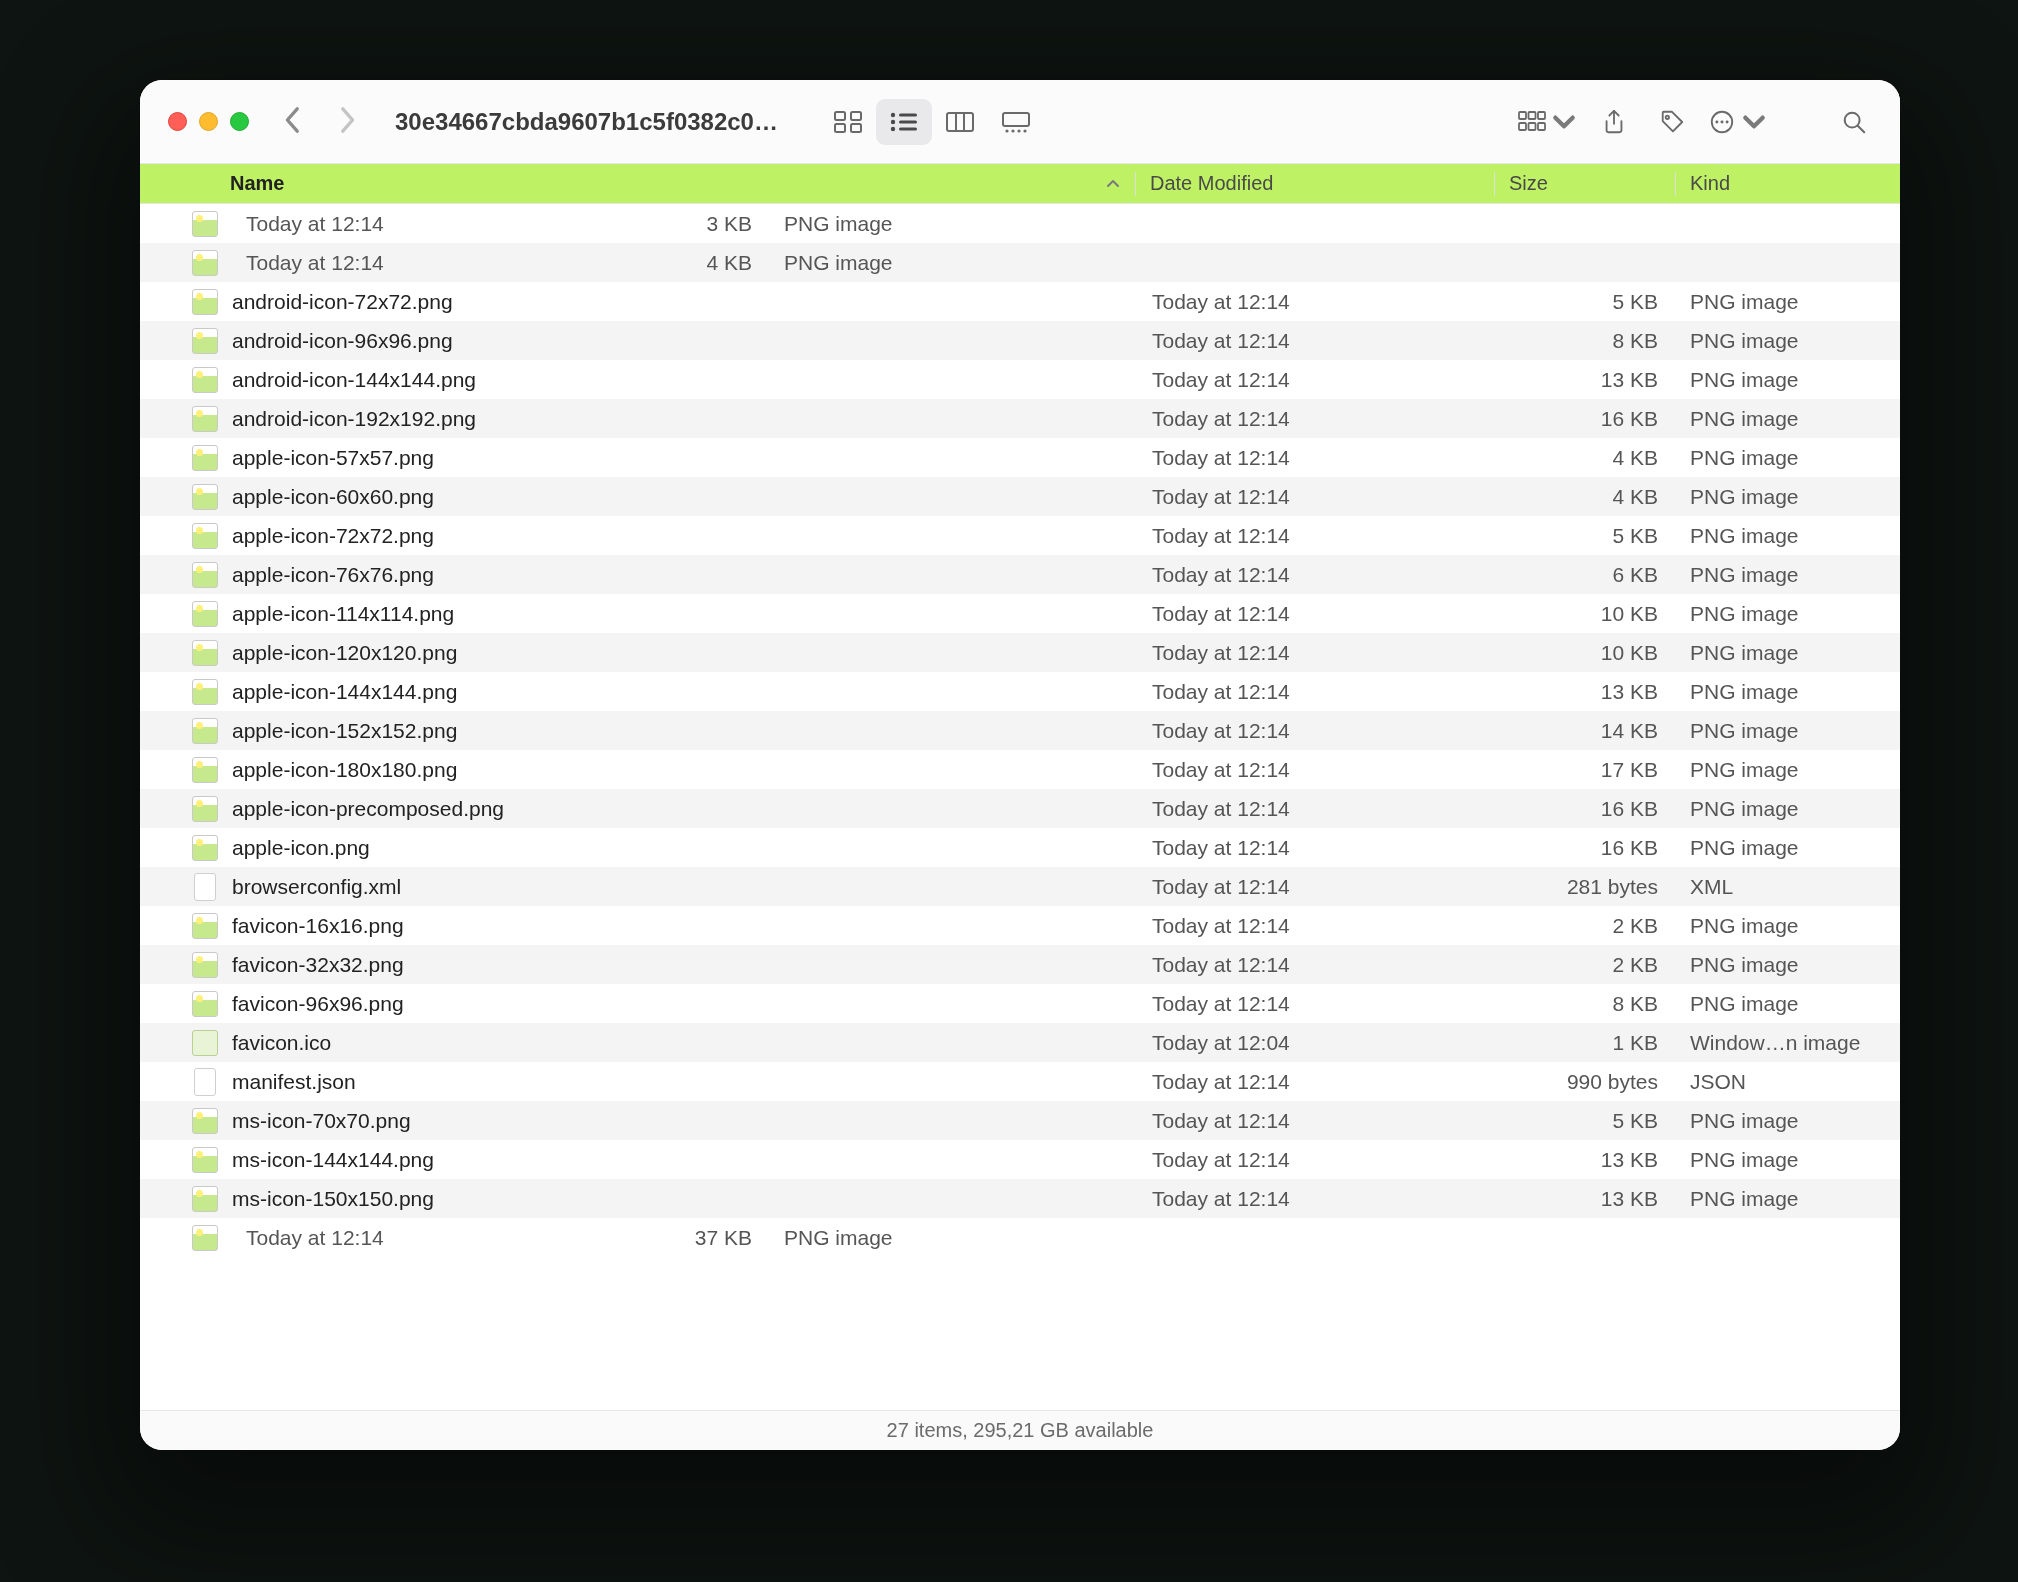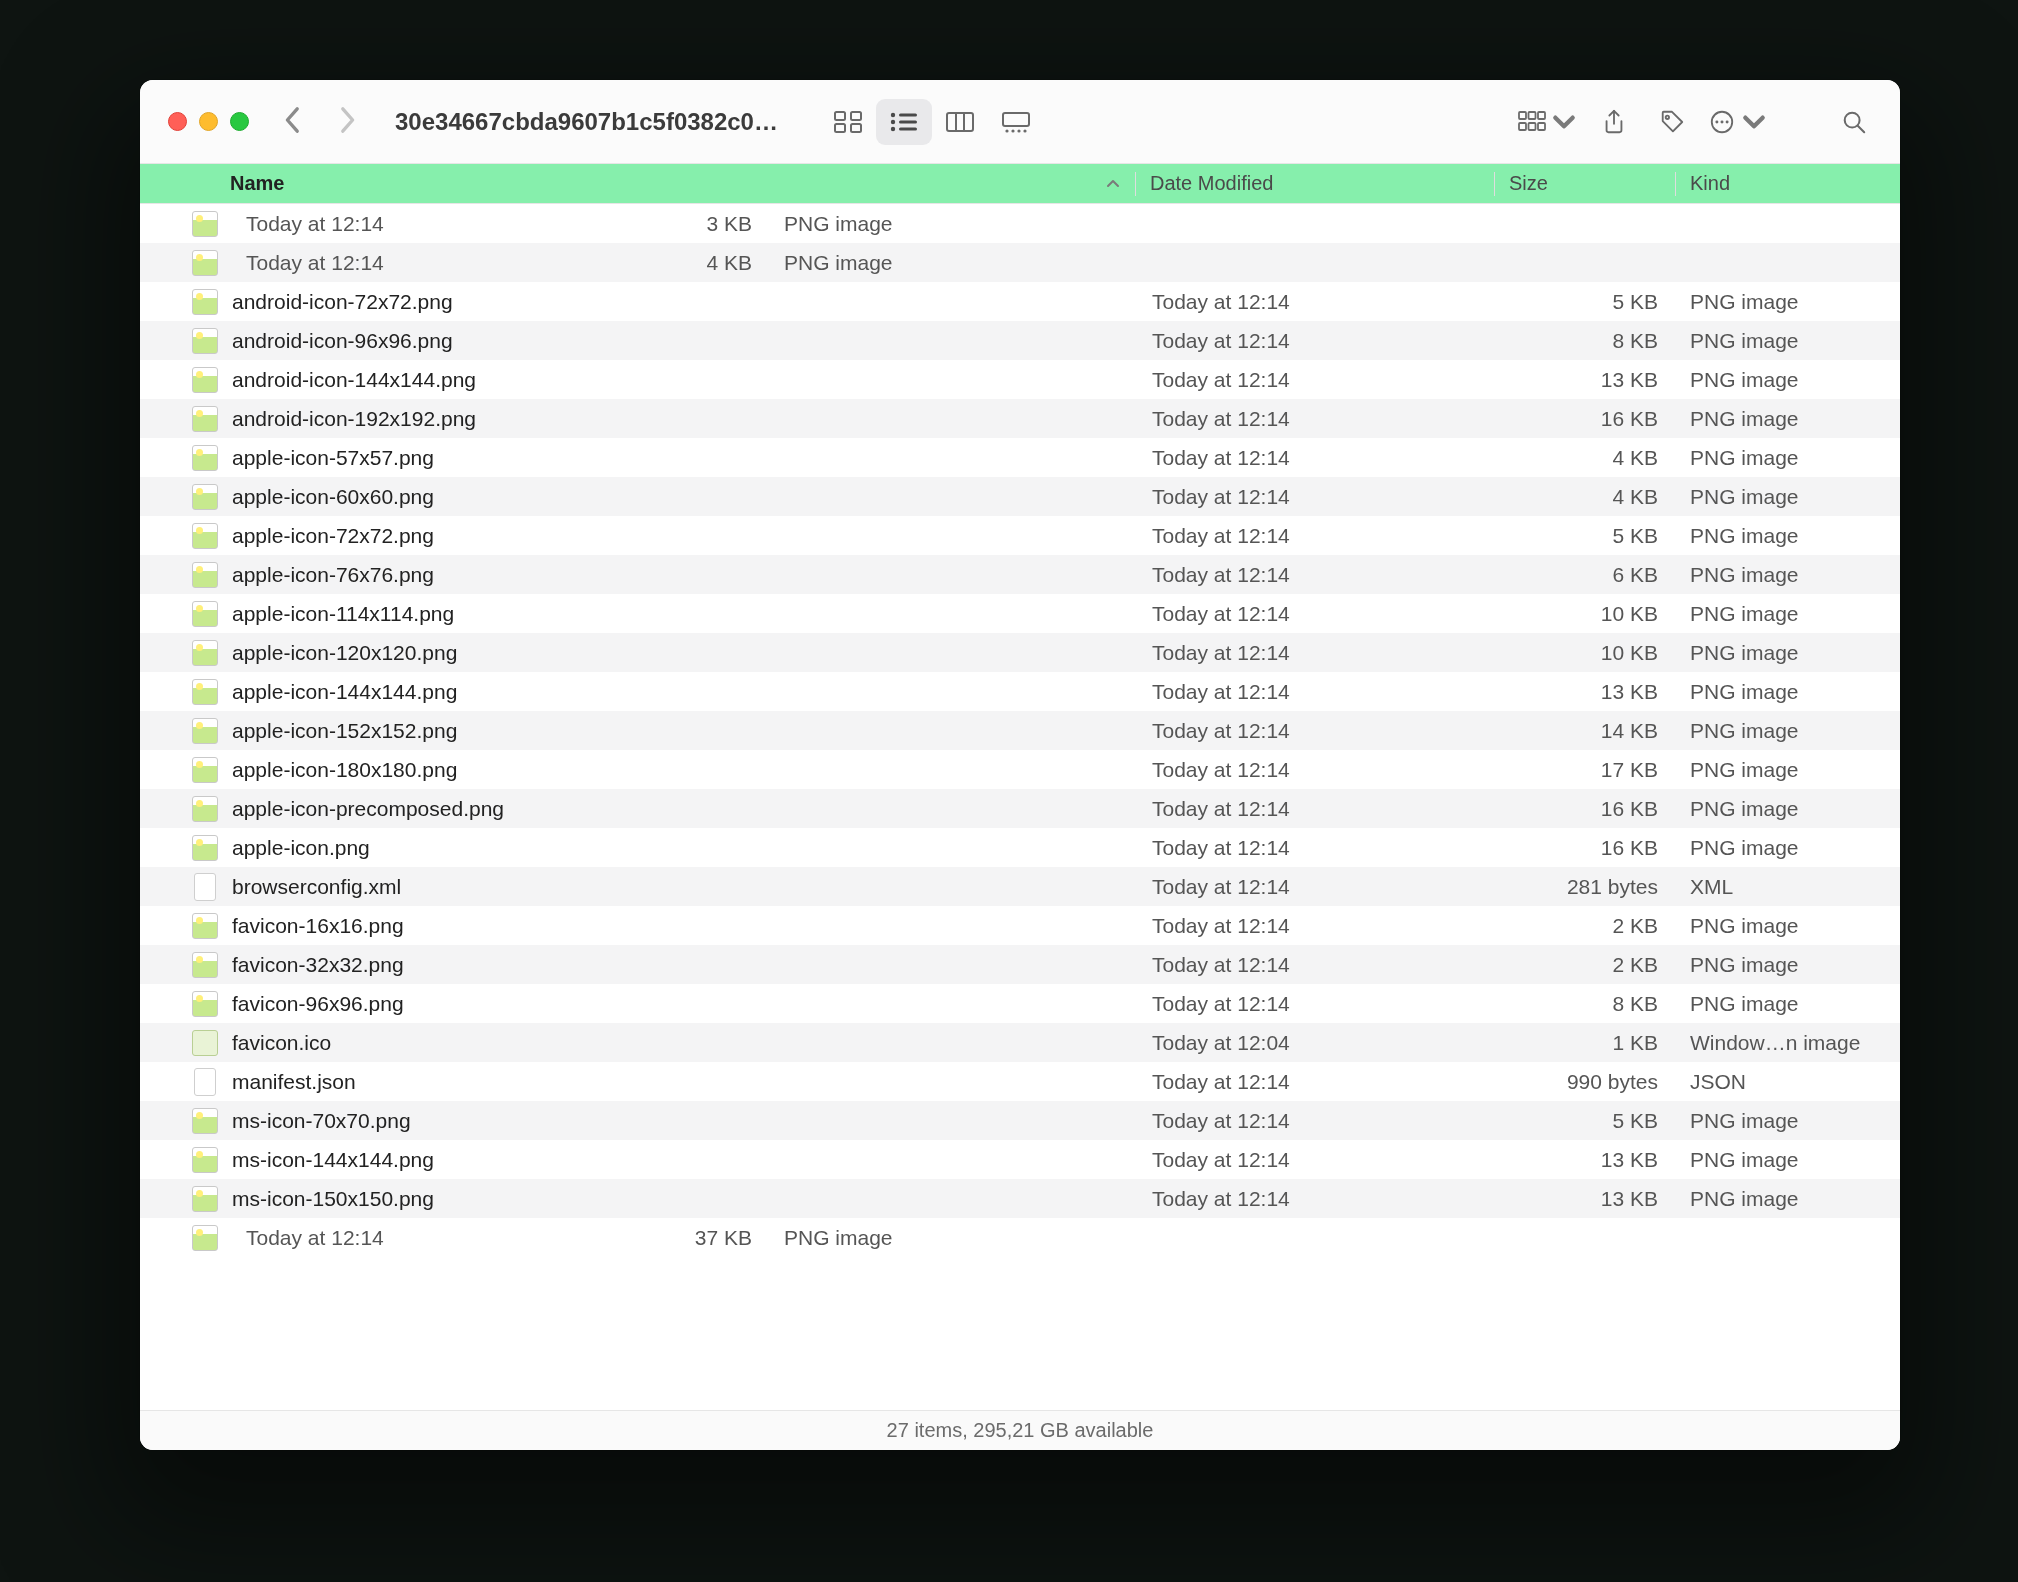--- a/index.html
+++ b/index.html
@@ -10,21 +10,21 @@
     font-family: -apple-system, "Helvetica Neue", Helvetica, Arial, sans-serif;
     -webkit-font-smoothing: antialiased;
   }
 
   .stage {
     position: absolute;
     left: 140px;
     top: 80px;
     width: 1760px;
     height: 1370px;
-    border-radius: 13px;
+    border-radius: 22px;
     background: #fff;
     box-shadow: 0 50px 120px 30px rgba(0,0,0,0.45), 0 0 0 1px rgba(0,0,0,0.08);
     overflow: hidden;
     display: flex;
     flex-direction: column;
   }
 
   
   .toolbar {
     height: 84px;
@@ -78,21 +78,21 @@
   .chev { width:12px; height:12px; }
 
   
   .cols {
     height: 40px;
     display:flex;
     align-items:center;
     font-size: 20px;
     color:#4a4a4a;
     border-bottom: 1px solid #e6e6e6;
-    background:#86efac;
+    background:#bef264;
   }
   .cols .c-name { flex:1; padding-left: 90px; font-weight:600; color:#222; display:flex; align-items:center;}
   .cols .sortchev { margin-left:auto; margin-right:14px; }
   .cols .sep { width:1px; height:24px; background:#dedede; }
   .cols .c-date { width: 358px; padding-left: 14px; }
   .cols .c-size { width: 180px; padding-left: 14px; }
   .cols .c-kind { width: 224px; padding-left: 14px; }
 
   
   .list { flex:1; overflow:auto; }

